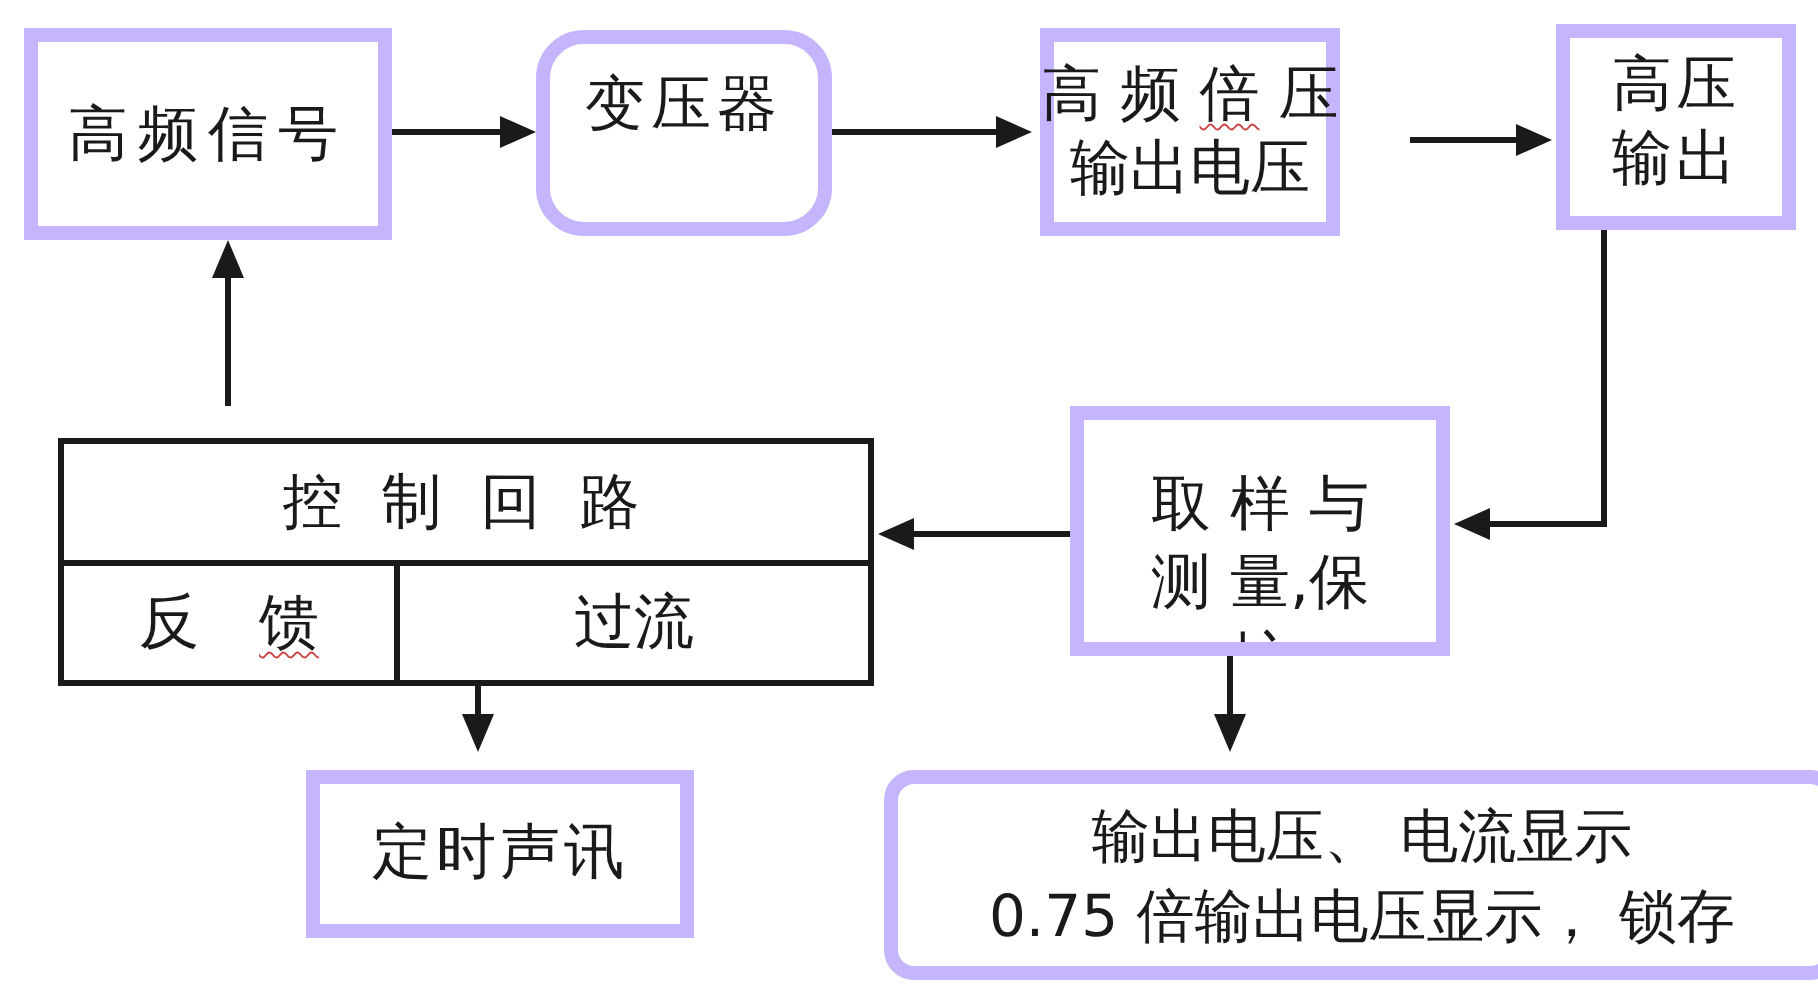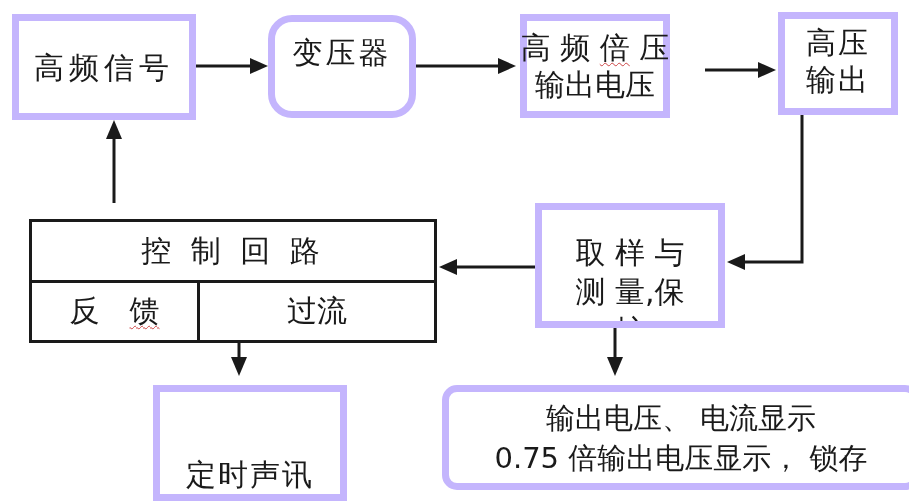--- a/index.html
+++ b/index.html
@@ -65,21 +65,21 @@
   #cell-feedback .wavy { margin-left: 30px; }
   #cell-overvoltage { width: 126px; border-right: 3px solid #1a1a1a; }
   #cell-overcurrent { flex: 1; }
   
   #box-sampling {
     left: 535px; top: 203px; width: 190px; height: 125px;
     display: block; overflow: hidden;
     padding-top: 23px; line-height: 39px; font-size: 30px;
   }
   
-  #box-alarm   { left: 153px; top: 385px; width: 194px; height: 116px; line-height: 38px; letter-spacing: 2px; justify-content: flex-end; }
+  #box-alarm   { left: 153px; top: 385px; width: 194px; height: 84px; line-height: 38px; letter-spacing: 2px; }
   #box-display { left: 442px; top: 385px; width: 478px; height: 105px; font-size: 29px; line-height: 40px; border-radius: 15px; }
 </style>
 </head>
 <body>
 
 <div id="stage">
 
   <svg id="connectors" viewBox="0 0 909 504" xmlns="http://www.w3.org/2000/svg" fill="none" stroke="#1a1a1a" stroke-width="3">
     <g>
       <line x1="196" y1="66" x2="252" y2="66"></line>

